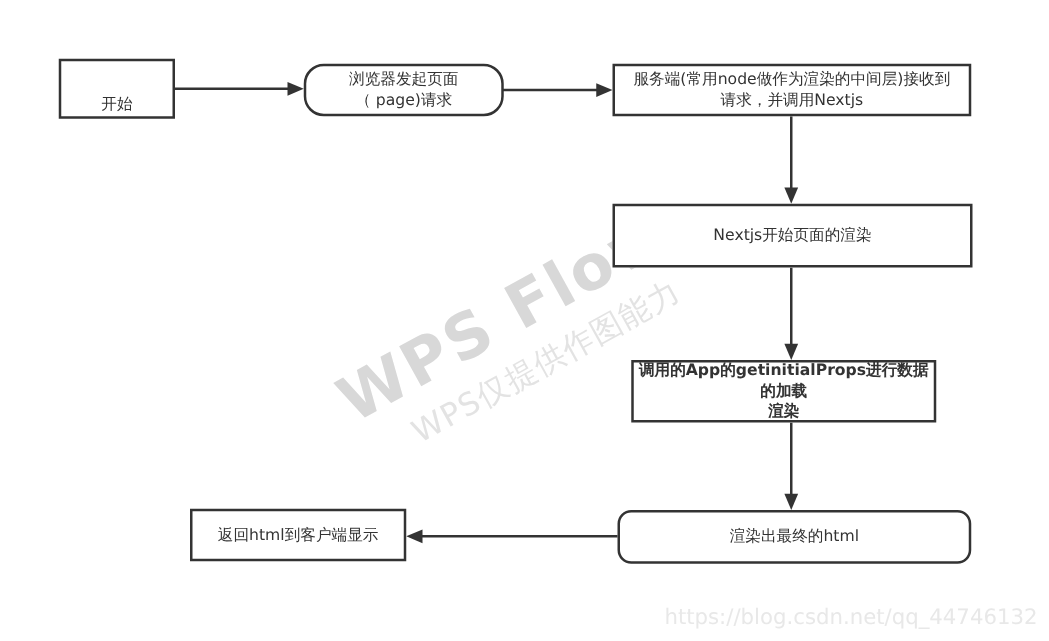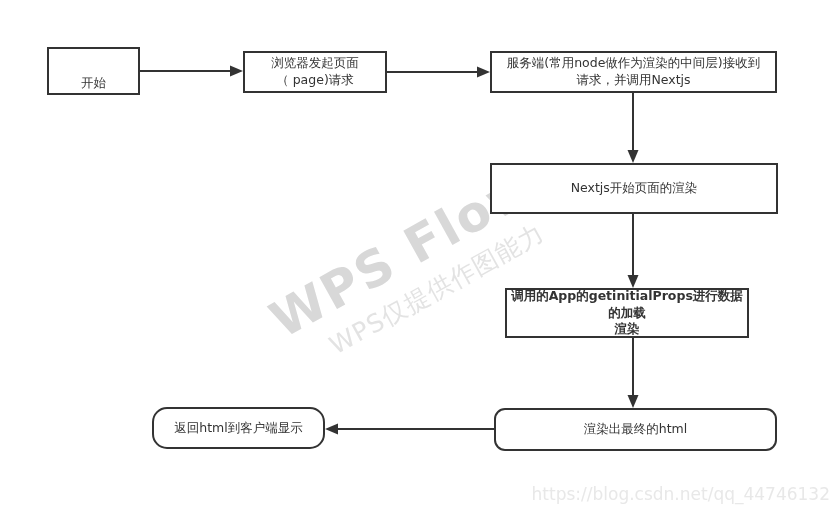--- a/index.html
+++ b/index.html
@@ -69,26 +69,26 @@
     justify-content: center;
     text-align: center;
     color: #333333;
     font-size: 12.5px;
     line-height: 1.35;
     white-space: pre-line;
     z-index: 2;
     padding: 1px 4px;
   }
   #node-start            { left: 47px;  top: 47px;  width: 93px;  height: 48px; align-items: flex-end; }
-  #node-browser-request  { left: 243px; top: 51px;  width: 144px; height: 42px; }
+  #node-browser-request  { left: 243px; top: 51px;  width: 160px; height: 42px; border-radius: 16px; }
   #node-server-receive   { left: 490px; top: 51px;  width: 287px; height: 42px; }
   #node-nextjs-render    { left: 490px; top: 163px; width: 288px; height: 51px; }
   #node-getinitialprops  { left: 505px; top: 288px; width: 244px; height: 50px; font-weight: bold; }
   #node-render-final     { left: 494px; top: 408px; width: 283px; height: 43px; border-radius: 11px; }
-  #node-return-html      { left: 152px; top: 407px; width: 173px; height: 42px; border-radius: 15px; }
+  #node-return-html      { left: 152px; top: 407px; width: 173px; height: 42px; }
   #edges line    { stroke: #333333; stroke-width: 2; }
   #edges polygon { fill: #333333; }
 </style>
 </head>
 <body>
 
 <div id="canvas">
 
   <div class="wm-brand">WPS Flow</div>
   <div class="wm-caption">WPS仅提供作图能力</div>

